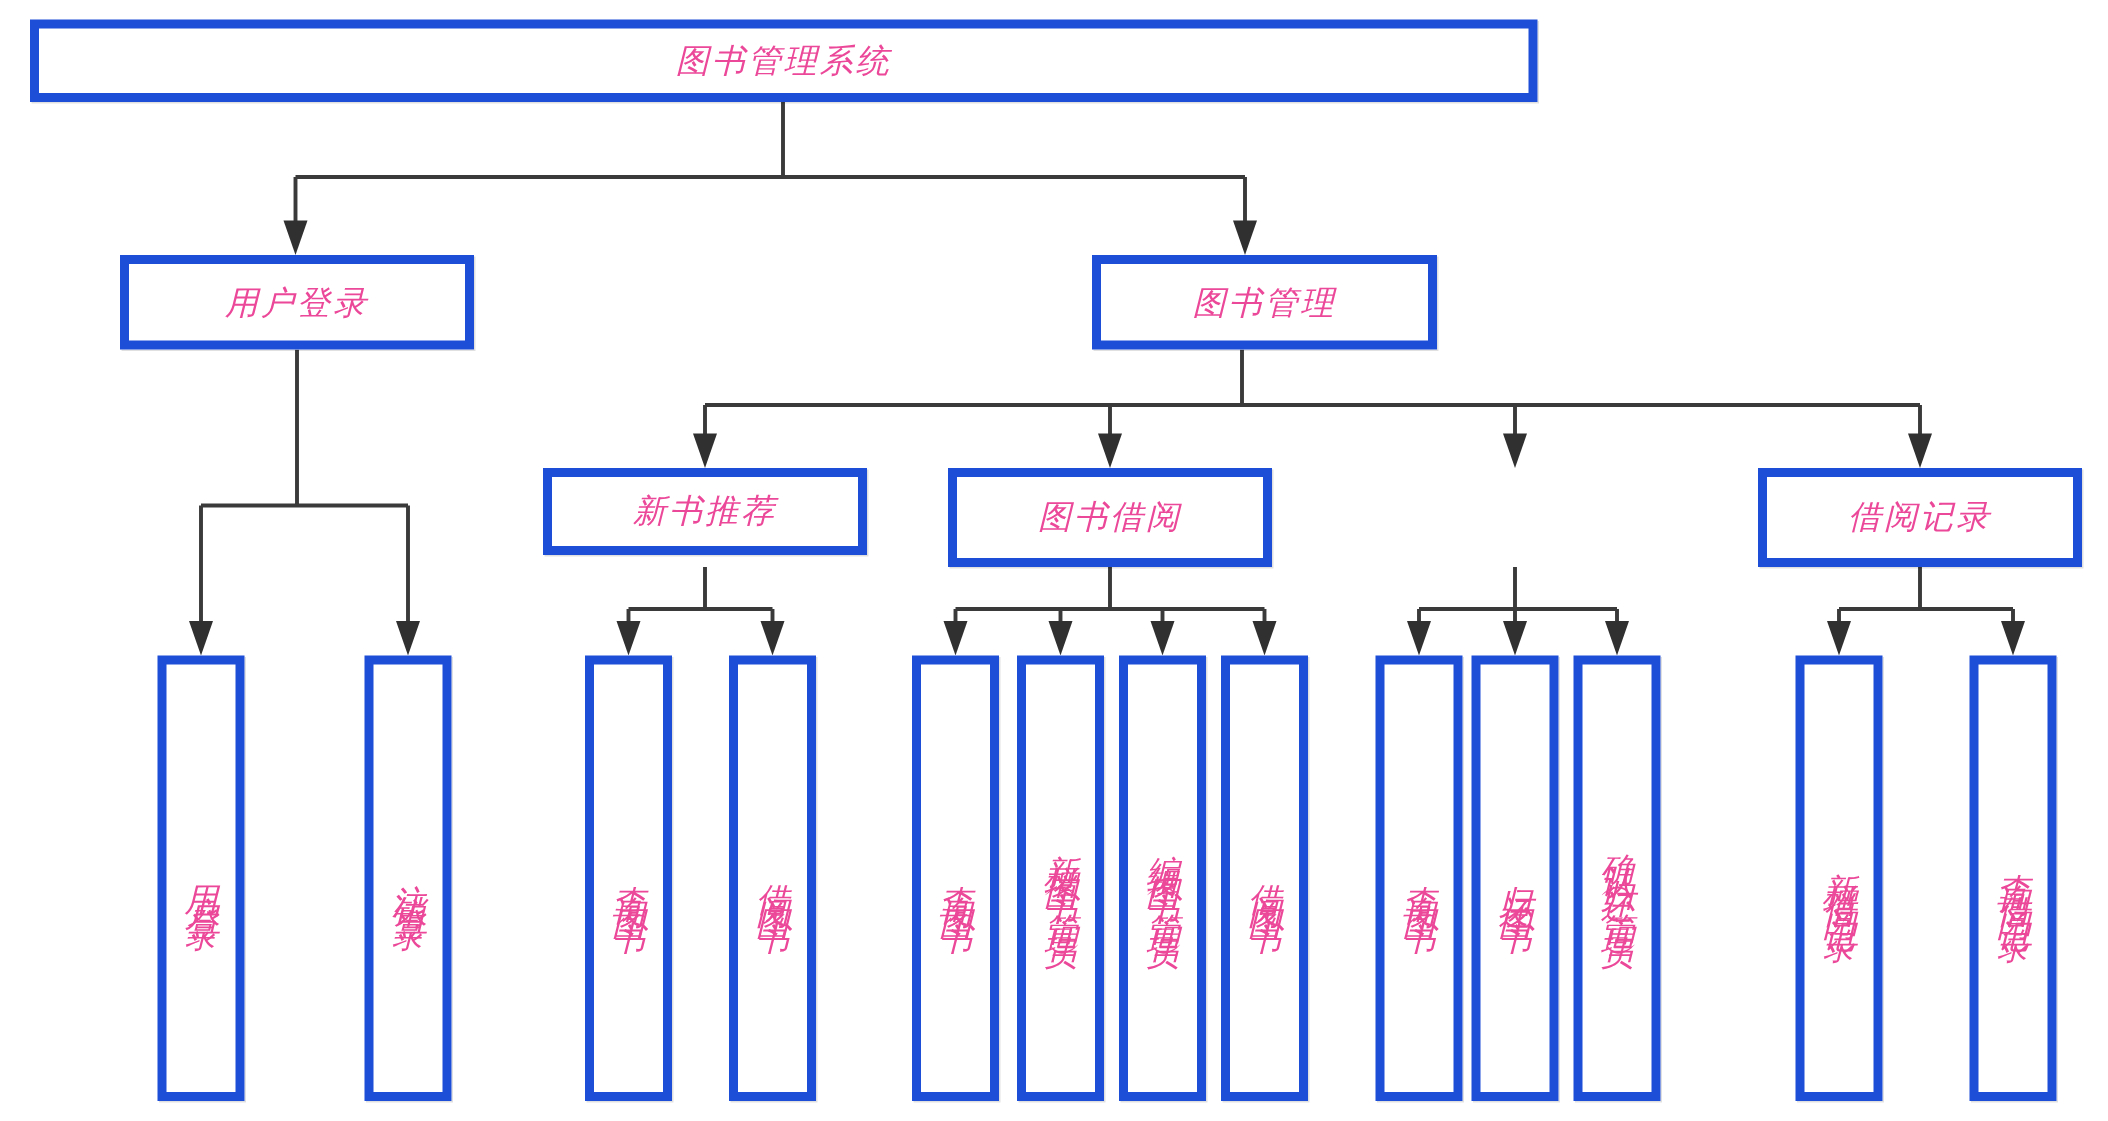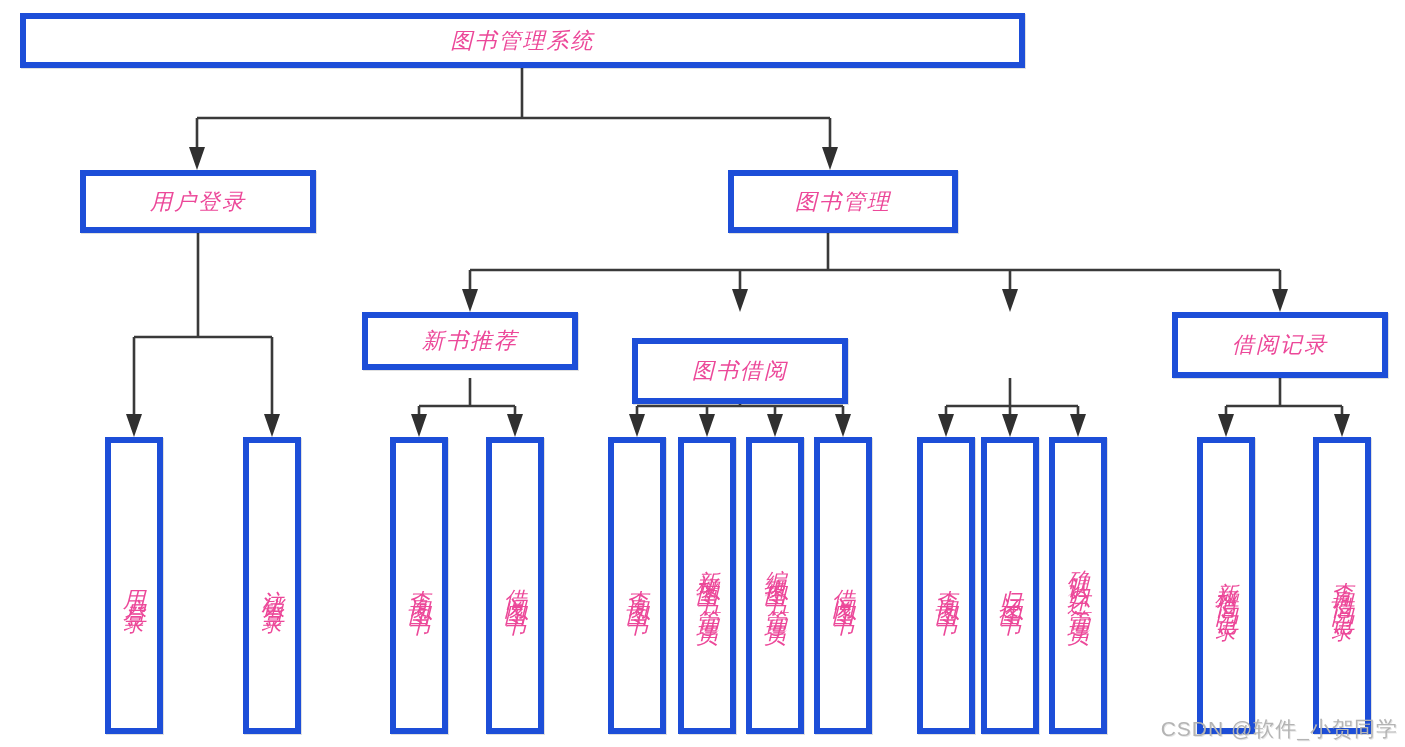--- a/index.html
+++ b/index.html
@@ -108,36 +108,35 @@
       <polygon stroke="none" points="1334,414 1350,414 1342,437"></polygon>
     </g>
   </svg>
 
   <div class="box h-box" style="left:20px; top:13px; width:1005px; height:55px;">图书管理系统</div>
 
   <div class="box h-box" style="left:80px; top:170px; width:236px; height:63px;">用户登录</div>
   <div class="box h-box" style="left:713px; top:170px; width:230px; height:63px;margin-left:15px;">图书管理</div>
 
   <div class="box h-box" style="left:362px; top:312px; width:216px; height:58px;">新书推荐</div>
-  <div class="box h-box" style="left:632px; top:312px; width:216px; height:66px;margin-top:26px;">图书借阅</div>
+  <div class="box h-box" style="left:632px; top:312px; width:216px; height:66px;">图书借阅</div>
   <div class="box h-box" style="left:1172px; top:312px; width:216px; height:66px;">借阅记录</div>
 
   <div class="box v-box" style="left:105px; top:437px; width:58px; height:297px;">用户登录</div>
   <div class="box v-box" style="left:243px; top:437px; width:58px; height:297px;">注销登录</div>
 
   <div class="box v-box" style="left:390px; top:437px; width:58px; height:297px;">查询图书</div>
   <div class="box v-box" style="left:486px; top:437px; width:58px; height:297px;">借阅图书</div>
 
   <div class="box v-box" style="left:608px; top:437px; width:58px; height:297px;">查询图书</div>
   <div class="box v-box" style="left:678px; top:437px; width:58px; height:297px;">新增图书（管理员）</div>
   <div class="box v-box" style="left:746px; top:437px; width:58px; height:297px;">编辑图书（管理员）</div>
   <div class="box v-box" style="left:814px; top:437px; width:58px; height:297px;">借阅图书</div>
 
   <div class="box v-box" style="left:917px; top:437px; width:58px; height:297px;">查询图书</div>
   <div class="box v-box" style="left:981px; top:437px; width:58px; height:297px;">归还图书</div>
   <div class="box v-box" style="left:1049px; top:437px; width:58px; height:297px;">确认归还（管理员）</div>
 
   <div class="box v-box" style="left:1197px; top:437px; width:58px; height:297px;">新增借阅记录</div>
   <div class="box v-box" style="left:1313px; top:437px; width:58px; height:297px;">查询借阅记录</div>
 
-  <div class="watermark">CSDN @软件_小贺同学</div>
 
 </div>
 
 </body></html>

